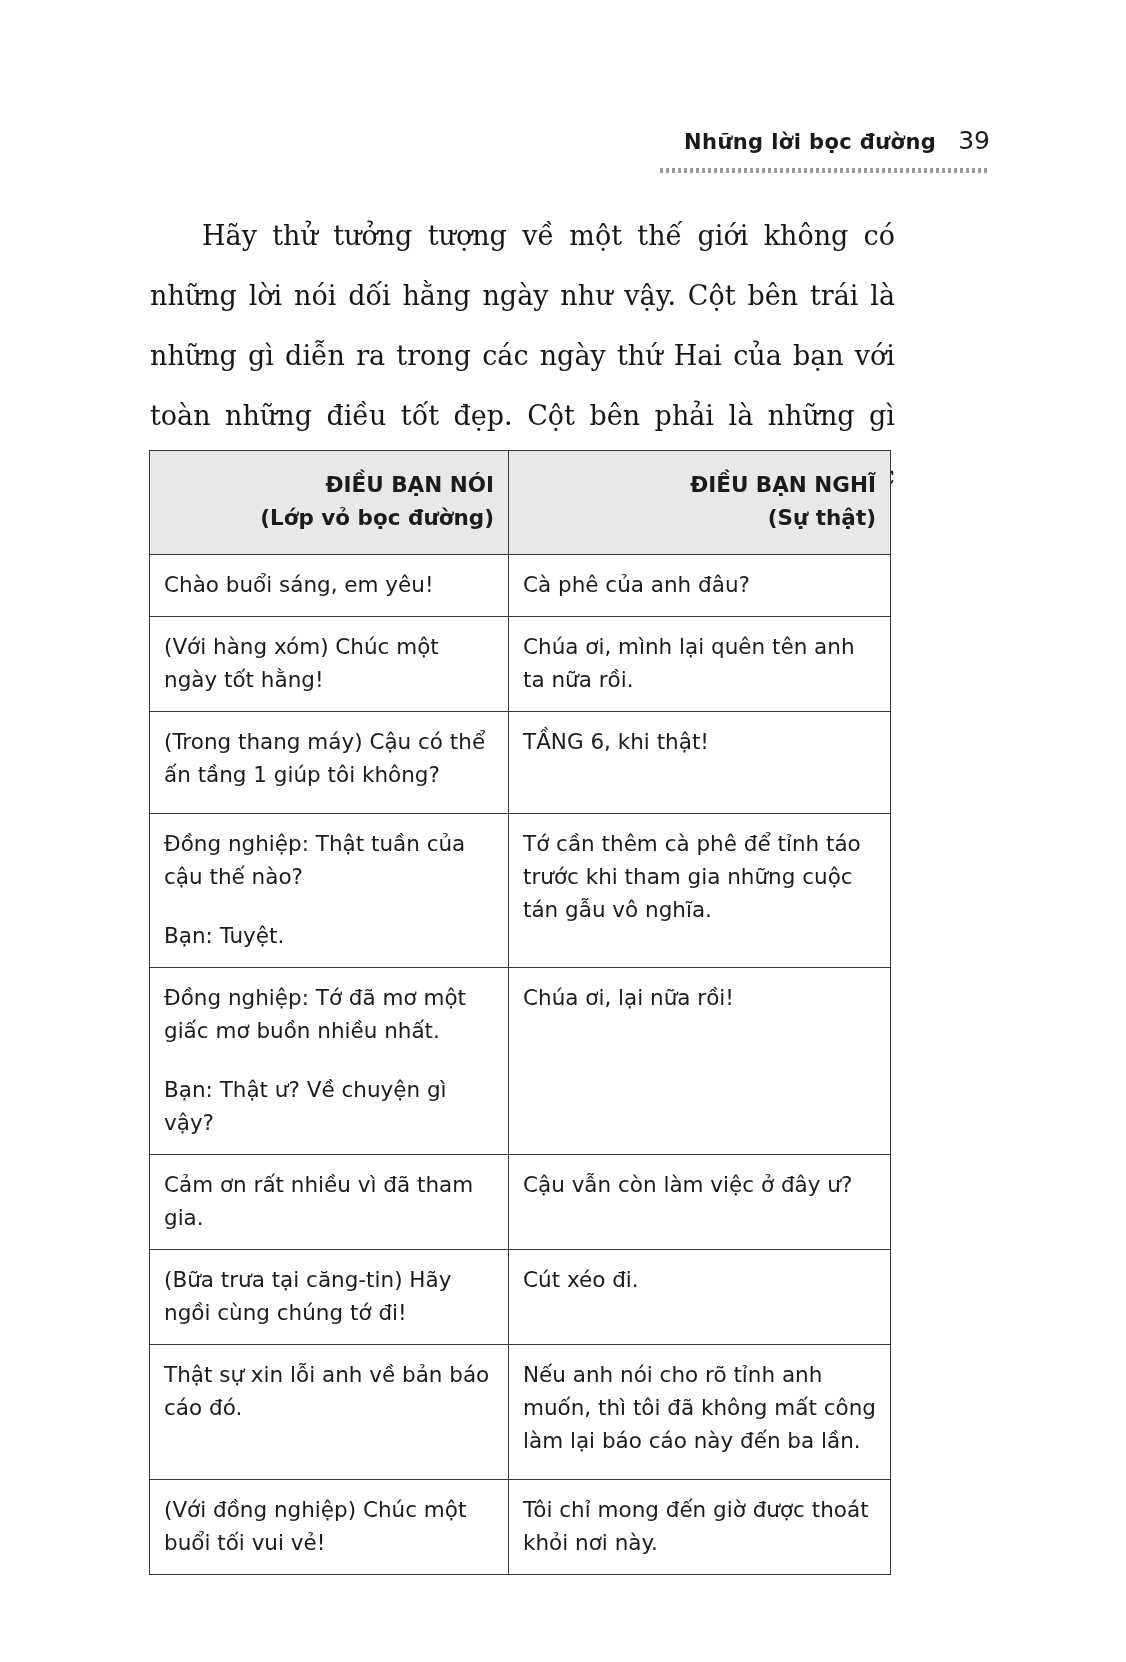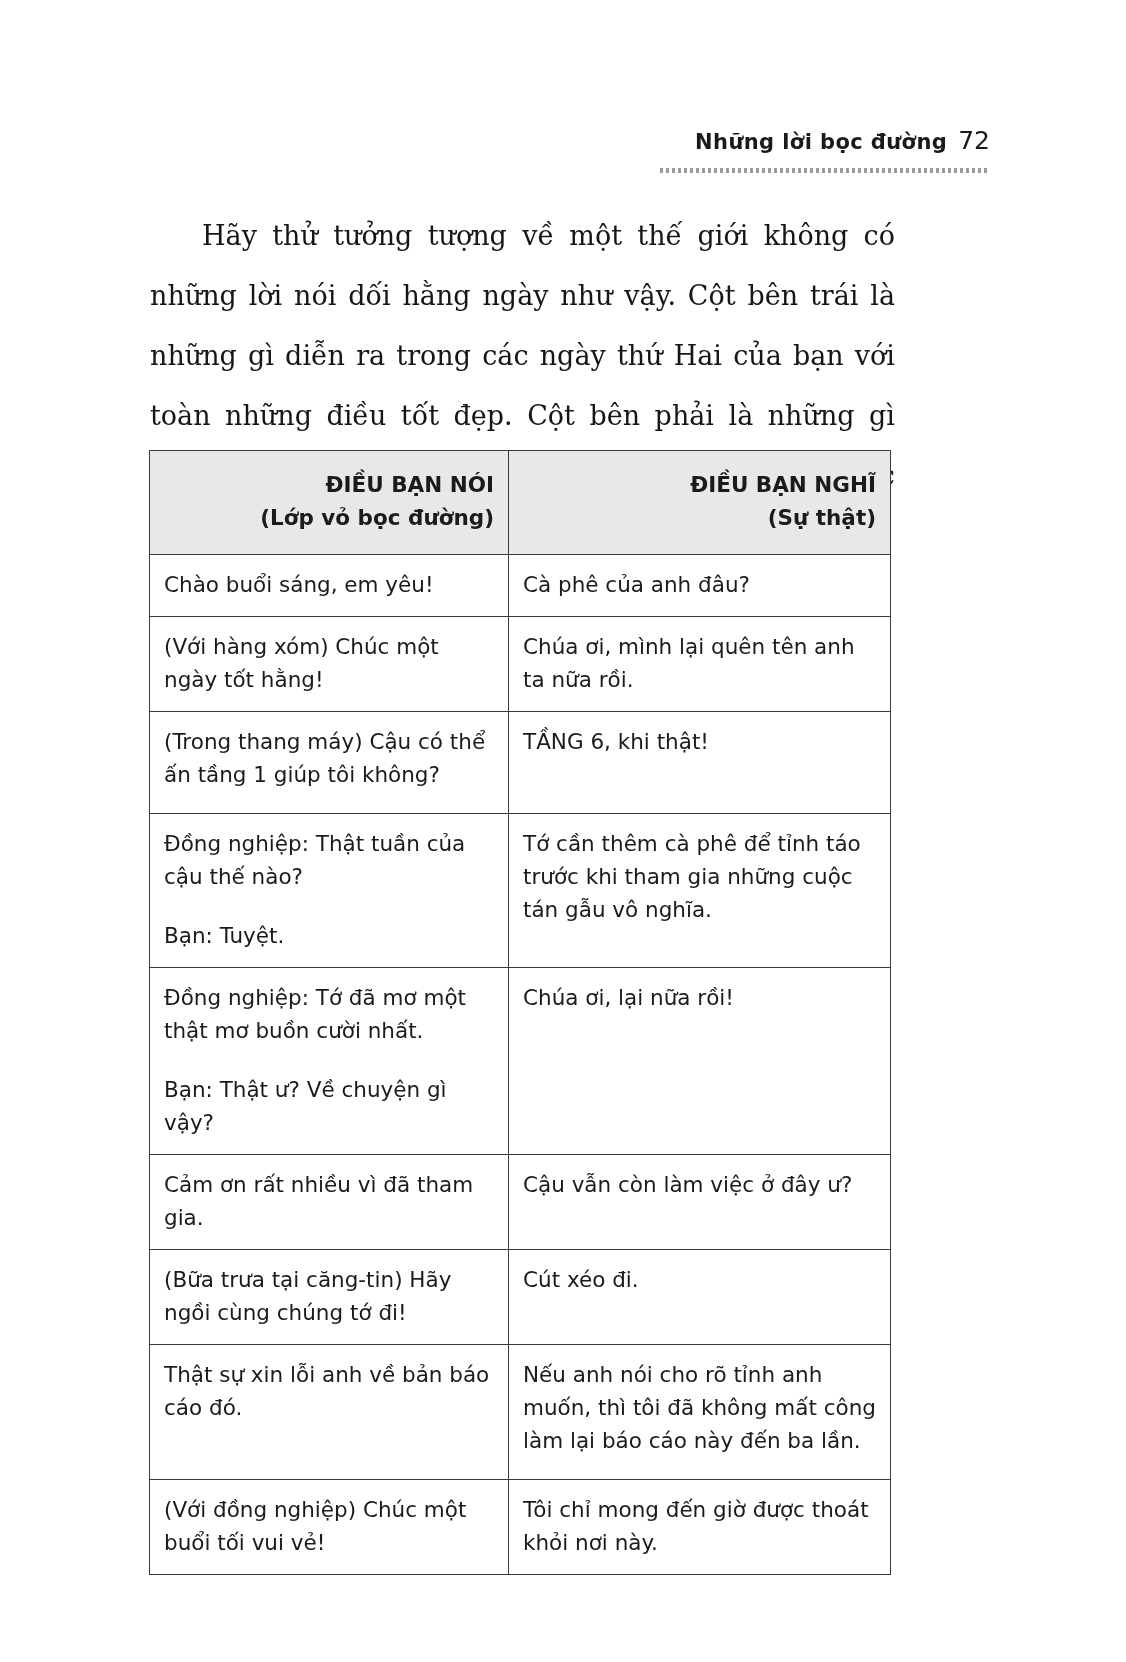--- a/index.html
+++ b/index.html
@@ -29,21 +29,21 @@
     position: absolute;
     top: 126px;
     left: 150px;
     width: 840px;
     height: 40px;
   }
   .header-inner {
     display: flex;
     align-items: baseline;
     justify-content: flex-end;
-    gap: 11px;
+    gap: 22px;
   }
   .running-title {
     font-family: "DejaVu Sans", sans-serif;
     font-weight: bold;
     font-size: 21px;
     letter-spacing: 0.4px;
     color: #1a1a1a;
     white-space: nowrap;
   }
   .folio {
@@ -120,21 +120,21 @@
   tr.r-tall td { padding-bottom: 22px; }
 </style>
 </head>
 <body>
 
 <div class="page">
 
   <div class="header">
     <div class="header-inner">
       <span class="running-title">Những lời bọc đường</span>
-      <span class="folio">72</span>
+      <span class="folio">39</span>
     </div>
   </div>
   <div class="header-rule"></div>
 
   <div class="body-text"><span class="indent"></span><span>Hãy thử tưởng tượng về một thế giới không có những lời nói dối hằng ngày như vậy. Cột bên trái là những gì diễn ra trong các ngày thứ Hai của bạn với toàn những điều tốt đẹp. Cột bên phải là những gì diễn ra trong cùng ngày nhưng không có “lớp vỏ bọc đường”.</span></div>
 
   <div class="table-wrap">
     <table class="compare">
       <colgroup>
         <col class="c1">
@@ -186,21 +186,21 @@
             <span class="para">Đồng nghiệp: Thật tuần của cậu thế nào?</span>
             <span class="para">Bạn: Tuyệt.</span>
           </td>
           <td>
             <span class="para">Tớ cần thêm cà phê để tỉnh táo trước khi tham gia những cuộc tán gẫu vô nghĩa.</span>
           </td>
         </tr>
 
         <tr>
           <td>
-            <span class="para">Đồng nghiệp: Tớ đã mơ một thật mơ buồn cười nhất.</span>
+            <span class="para">Đồng nghiệp: Tớ đã mơ một giấc mơ buồn nhiều nhất.</span>
             <span class="para">Bạn: Thật ư? Về chuyện gì vậy?</span>
           </td>
           <td>
             <span class="para">Chúa ơi, lại nữa rồi!</span>
           </td>
         </tr>
 
         <tr>
           <td>
             <span class="para">Cảm ơn rất nhiều vì đã tham gia.</span>

